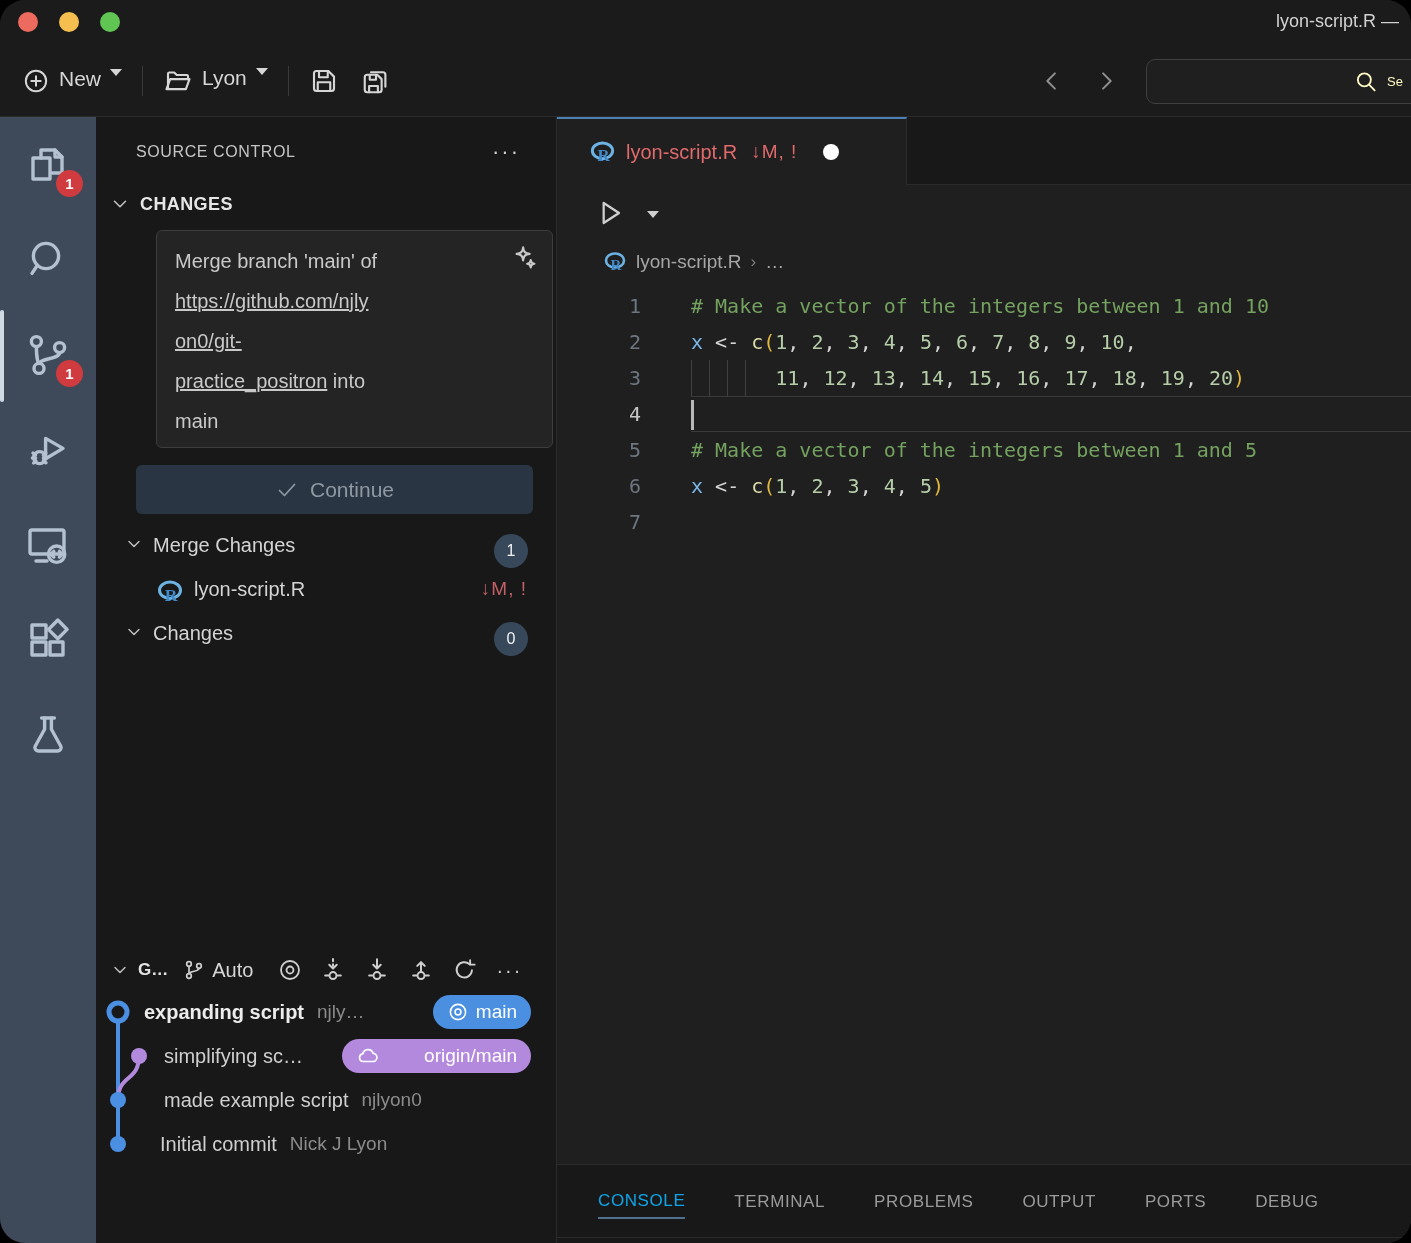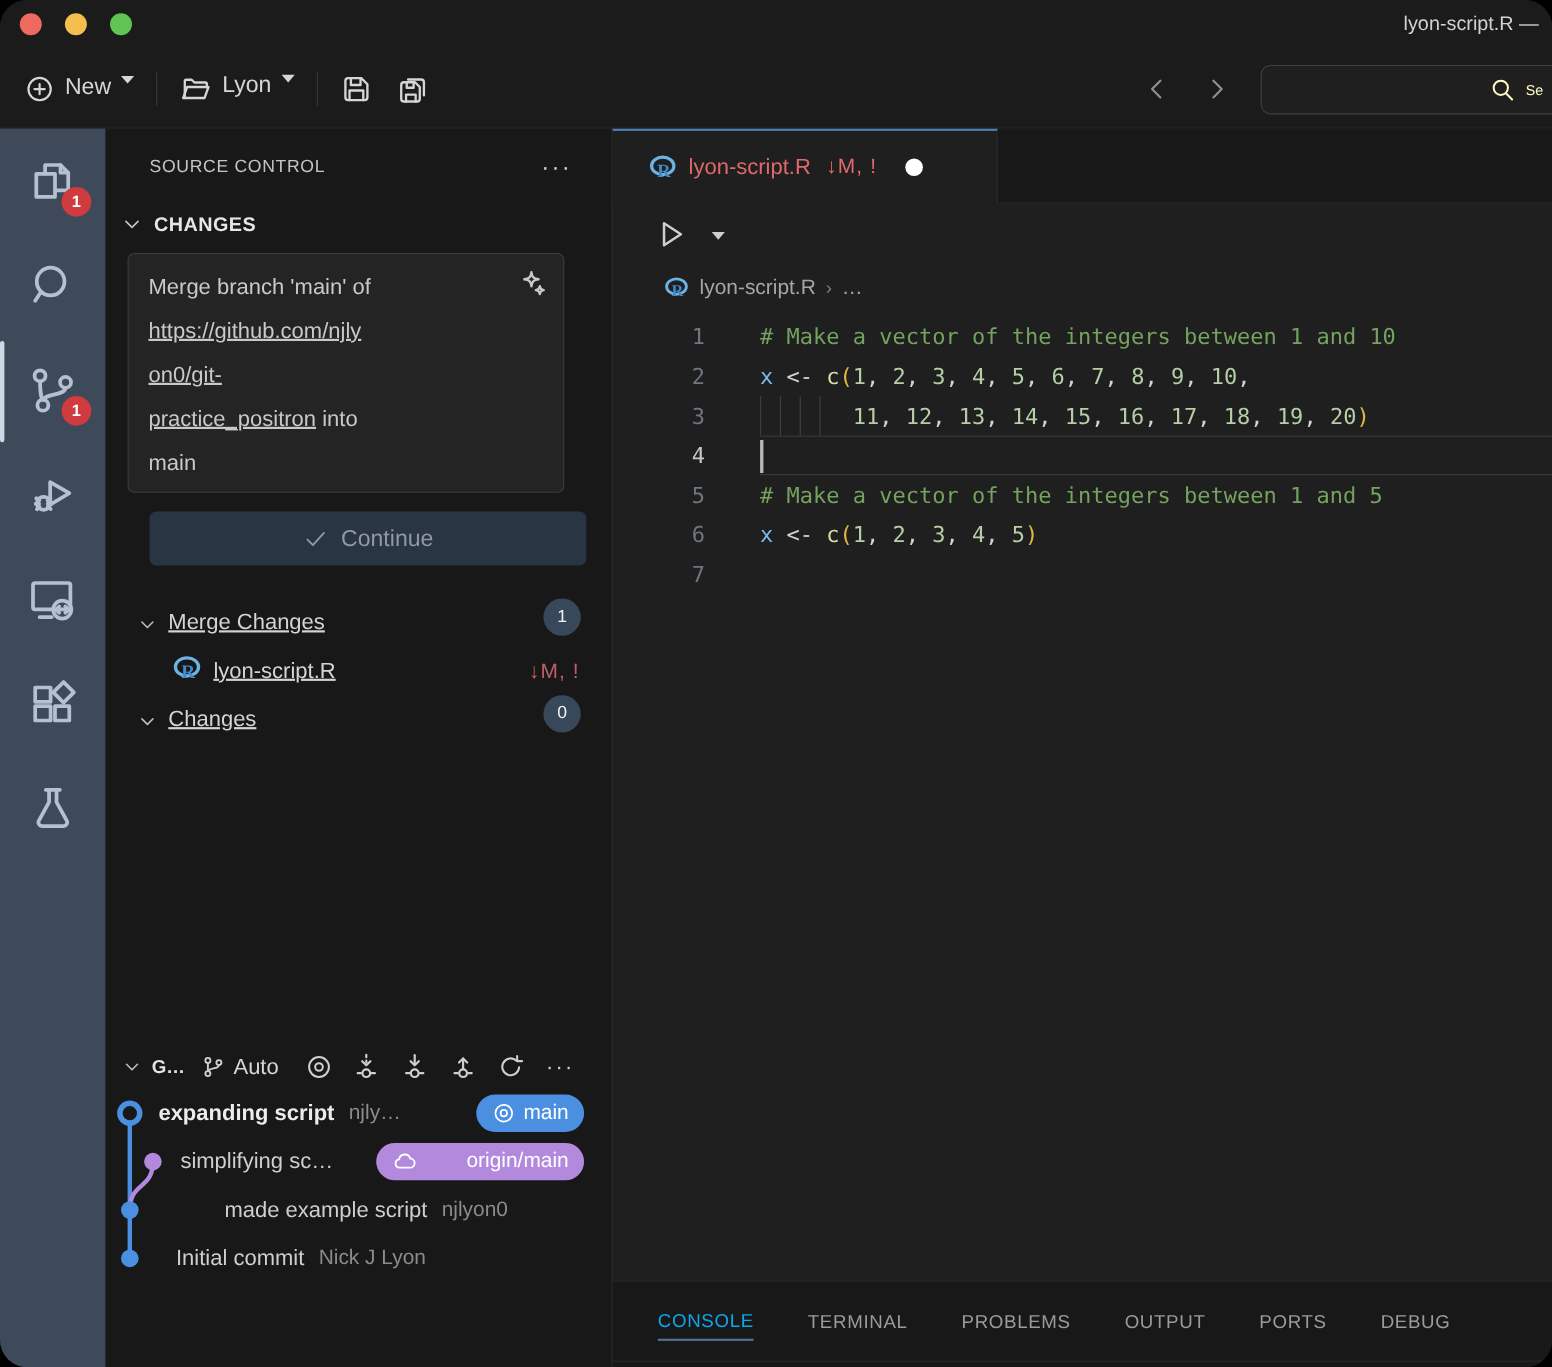--- a/index.html
+++ b/index.html
@@ -37,28 +37,28 @@
               background:#cf3b3e; color:#fff; font-size:15px; font-weight:bold; display:flex; align-items:center; justify-content:center; }
   .ab-indicator { position:absolute; left:0; top:193px; width:4px; height:92px; background:#cfd9e3; border-radius:2px; }
 
   
   .sidebar { position:absolute; left:96px; top:117px; width:460px; height:1126px; background:#181818; }
   .sc-header { position:relative; padding:26px 0 0 40px; font-size:16px; letter-spacing:0.6px; color:#c5c5c5; }
   .sc-overflow { position:absolute; right:36px; top:22px; font-size:22px; letter-spacing:2px; color:#cfcfcf; }
   .section-head { display:flex; align-items:center; gap:9px; padding-left:13px; margin-top:32px; color:#e6e6e6; }
   .section-head .lbl { font-size:18px; font-weight:bold; letter-spacing:0.4px; }
   .chev { color:#c0c0c0; }
-  .commit-box { position:relative; margin:15px 0 0 20px; width:397px; height:218px; background:#242424;
+  .commit-box { position:relative; margin:15px 0 0 60px; width:397px; height:218px; background:#242424;
                 border:1px solid #3d3d3d; border-radius:6px; padding:10px 18px; font-size:20px; line-height:40px; color:#c9c9c9; overflow:hidden; }
   .commit-box .u { text-decoration:underline; }
   .sparkle { position:absolute; top:12px; right:12px; color:#c9c9c9; }
   .continue-btn { margin:17px 0 0 40px; width:397px; height:49px; background:#2a3543; border-radius:6px;
                   display:flex; align-items:center; justify-content:center; gap:11px; color:#8f99a4; font-size:21px; }
   .tree { margin-top:20px; }
-  .tree-row { position:relative; height:44px; display:flex; align-items:flex-end; font-size:20px; color:#d4d4d4;text-decoration:underline; }
+  .tree-row { position:relative; height:44px; display:flex; align-items:flex-start; font-size:20px; color:#d4d4d4; }
   .tree-row.group { padding-left:28px; gap:9px; }
   .tree-row.file { padding-left:60px; gap:10px; }
   .count-badge { position:absolute; right:28px; width:34px; height:34px; border-radius:50%; background:#37485a;
                  color:#f2f2f2; font-size:16px; display:flex; align-items:center; justify-content:center; }
   .file-status { position:absolute; right:29px; color:#c05f66; font-size:19px; letter-spacing:1px; }
 
   
   .graph-section { position:absolute; left:0; top:833px; width:460px; }
   .graph-head { display:flex; align-items:center; height:40px; padding:0 14px; color:#cfcfcf; }
   .graph-head .ttl { font-weight:bold; font-size:17px; color:#e4e4e4; margin:0 14px 0 8px; }
@@ -349,21 +349,21 @@
           </div>
           <div class="commit-row" style="padding-left: 68px;">
             <span class="commit-msg">simplifying sc…</span>
             <span class="pill" style="background: rgb(179, 137, 221); gap: 44px;">
               <svg class="ico" width="24" height="24" viewBox="0 0 24 24">
                 <path d="M7.3 17.5a3.8 3.8 0 0 1-.5-7.55A5.3 5.3 0 0 1 17.1 9.3a3.6 3.6 0 0 1-.6 8.2z"></path>
               </svg>
               <span>origin/main</span>
             </span>
           </div>
-          <div class="commit-row" style="padding-left: 108px;">
+          <div class="commit-row" style="padding-left: 68px;">
             <span class="commit-msg">made example script</span>
             <span class="commit-author">njlyon0</span>
           </div>
           <div class="commit-row" style="padding-left: 64px;">
             <span class="commit-msg">Initial commit</span>
             <span class="commit-author">Nick J Lyon</span>
           </div>
         </div>
     </div>
   </div>

